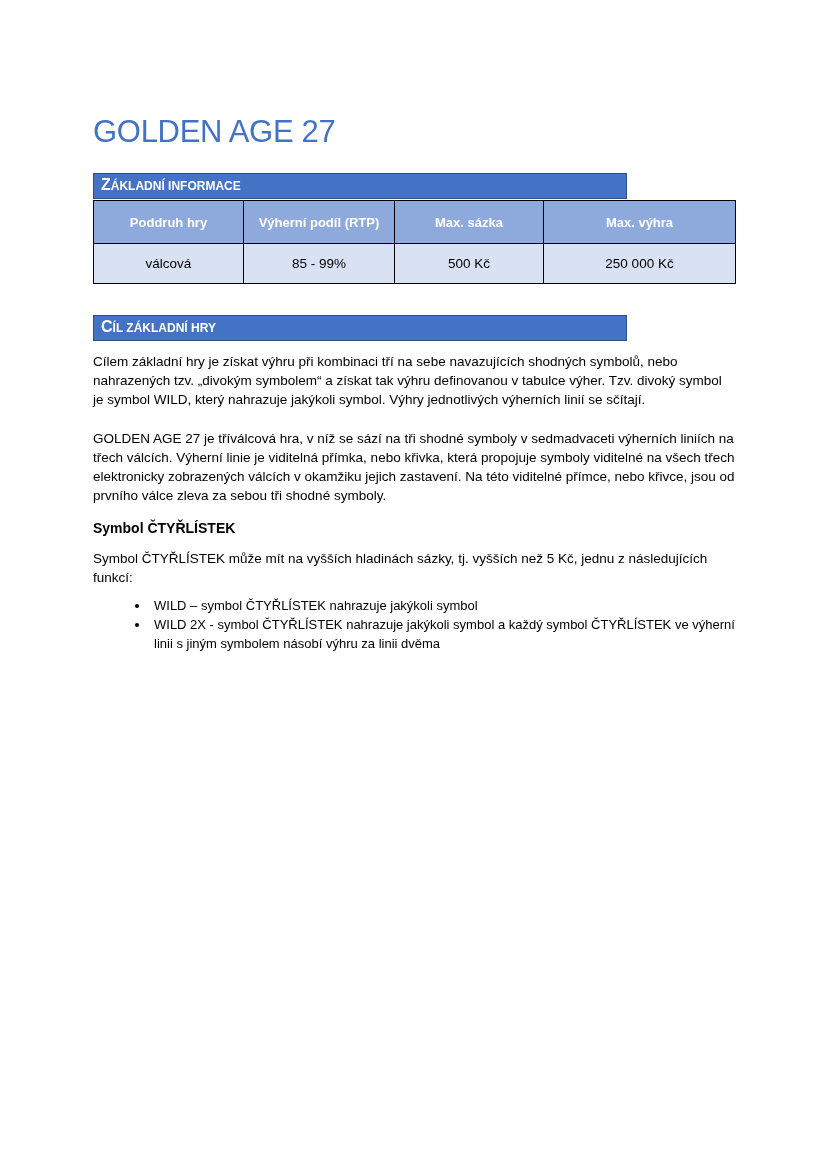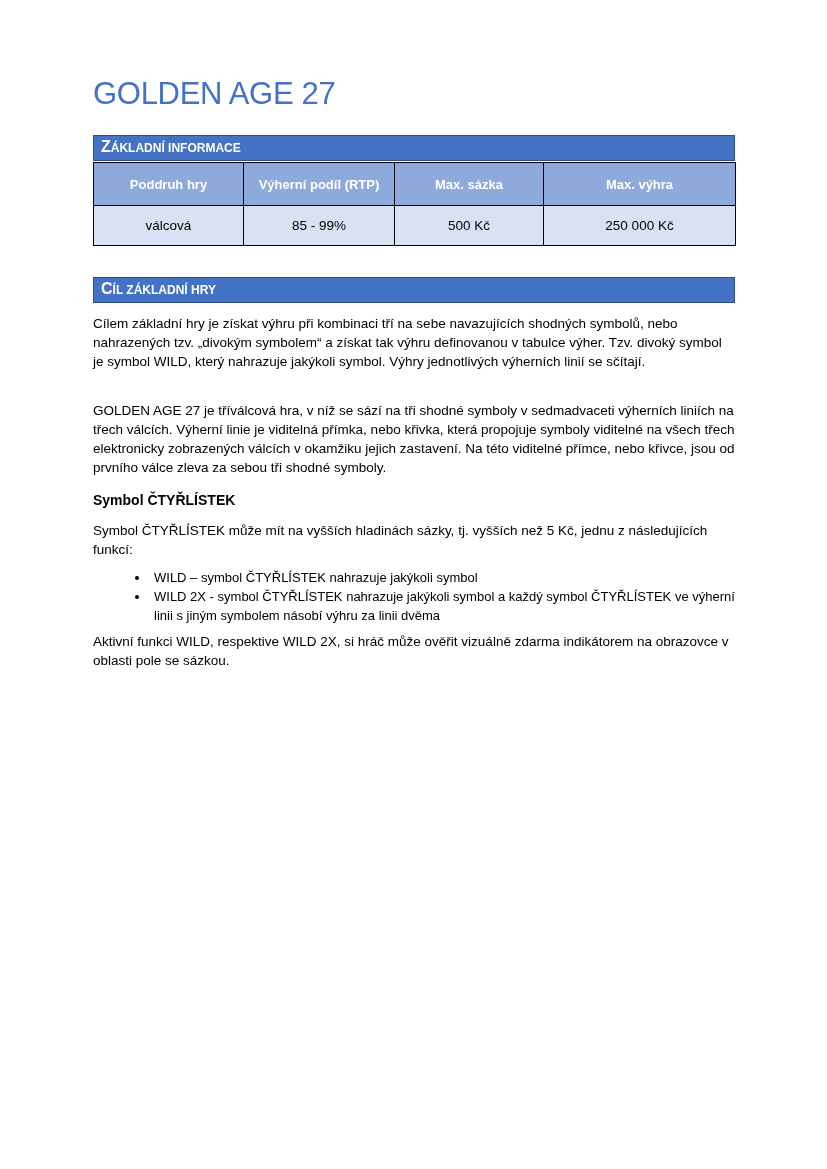--- a/index.html
+++ b/index.html
@@ -11,37 +11,37 @@
     width: 827px;
     height: 1169px;
     font-family: "Liberation Sans", sans-serif;
     color: #000000;
     overflow: hidden;
   }
   .page {
     box-sizing: border-box;
     width: 827px;
     height: 1169px;
-    padding: 76px 92px 0 93px;
+    padding: 114px 92px 0 93px;
   }
 
   
   .doc-title {
     margin: 0 0 23px 0;
     font-size: 31px;
     line-height: 36px;
     font-weight: 400;
     letter-spacing: -0.3px;
     color: var(--title-color, #4472C4);
   }
 
   
   .section-bar {
     box-sizing: border-box;
-    width: 642px;
+    width: 534px;
     background: var(--accent, #4472C4);
     border: 1px solid rgba(0, 0, 0, 0.30);
     color: #ffffff;
     font-weight: 700;
     font-size: 12px;
     line-height: 15px;
     padding: 3px 7px 4px 7px;
   }
   .section-bar::first-letter {
     font-size: 16px;
@@ -81,21 +81,21 @@
     width: 642px;
     margin: 0;
     font-size: 13.5px;
     line-height: 19px;
   }
 
   .sec-goal .section-bar { margin-top: 31px; }
   .sec-goal .body-text   { margin-top: 11px; }
 
   .sec-desc .section-bar { margin-top: 39px; }
-  .sec-desc .body-text   { margin-top: 30px; }
+  .sec-desc .body-text   { margin-top: 20px; }
 
   .sec-func .section-bar { margin-top: 33px; }
   .sub-heading {
     margin: 14px 0 0 0;
     font-size: 14px;
     line-height: 18px;
     font-weight: 700;
   }
   .sec-func .intro { margin-top: 12px; }
 
@@ -157,16 +157,15 @@
     <p class="body-text">GOLDEN AGE 27 je tříválcová hra, v níž se sází na tři shodné symboly v sedmadvaceti výherních liniích na třech válcích. Výherní linie je viditelná přímka, nebo křivka, která propojuje symboly viditelné na všech třech elektronicky zobrazených válcích v okamžiku jejich zastavení. Na této viditelné přímce, nebo křivce, jsou od prvního válce zleva za sebou tři shodné symboly.</p>
   </section>
 
   <section class="sec-func">
     <h2 class="sub-heading">Symbol ČTYŘLÍSTEK</h2>
     <p class="body-text intro">Symbol ČTYŘLÍSTEK může mít na vyšších hladinách sázky, tj. vyšších než 5 Kč, jednu z následujících funkcí:</p>
     <ul class="bullets">
       <li>WILD – symbol ČTYŘLÍSTEK nahrazuje jakýkoli symbol</li>
       <li>WILD 2X - symbol ČTYŘLÍSTEK nahrazuje jakýkoli symbol a každý symbol ČTYŘLÍSTEK ve výherní linii s jiným symbolem násobí výhru za linii dvěma</li>
     </ul>
-    <p class="body-text outro">Aktivní funkci WILD, respektive WILD 2X, si hráč může ověřit vizuálně zdarma indikátorem na obrazovce v oblasti pole se sázkou.</p>
   </section>
 
 </main>
 
 </body></html>

